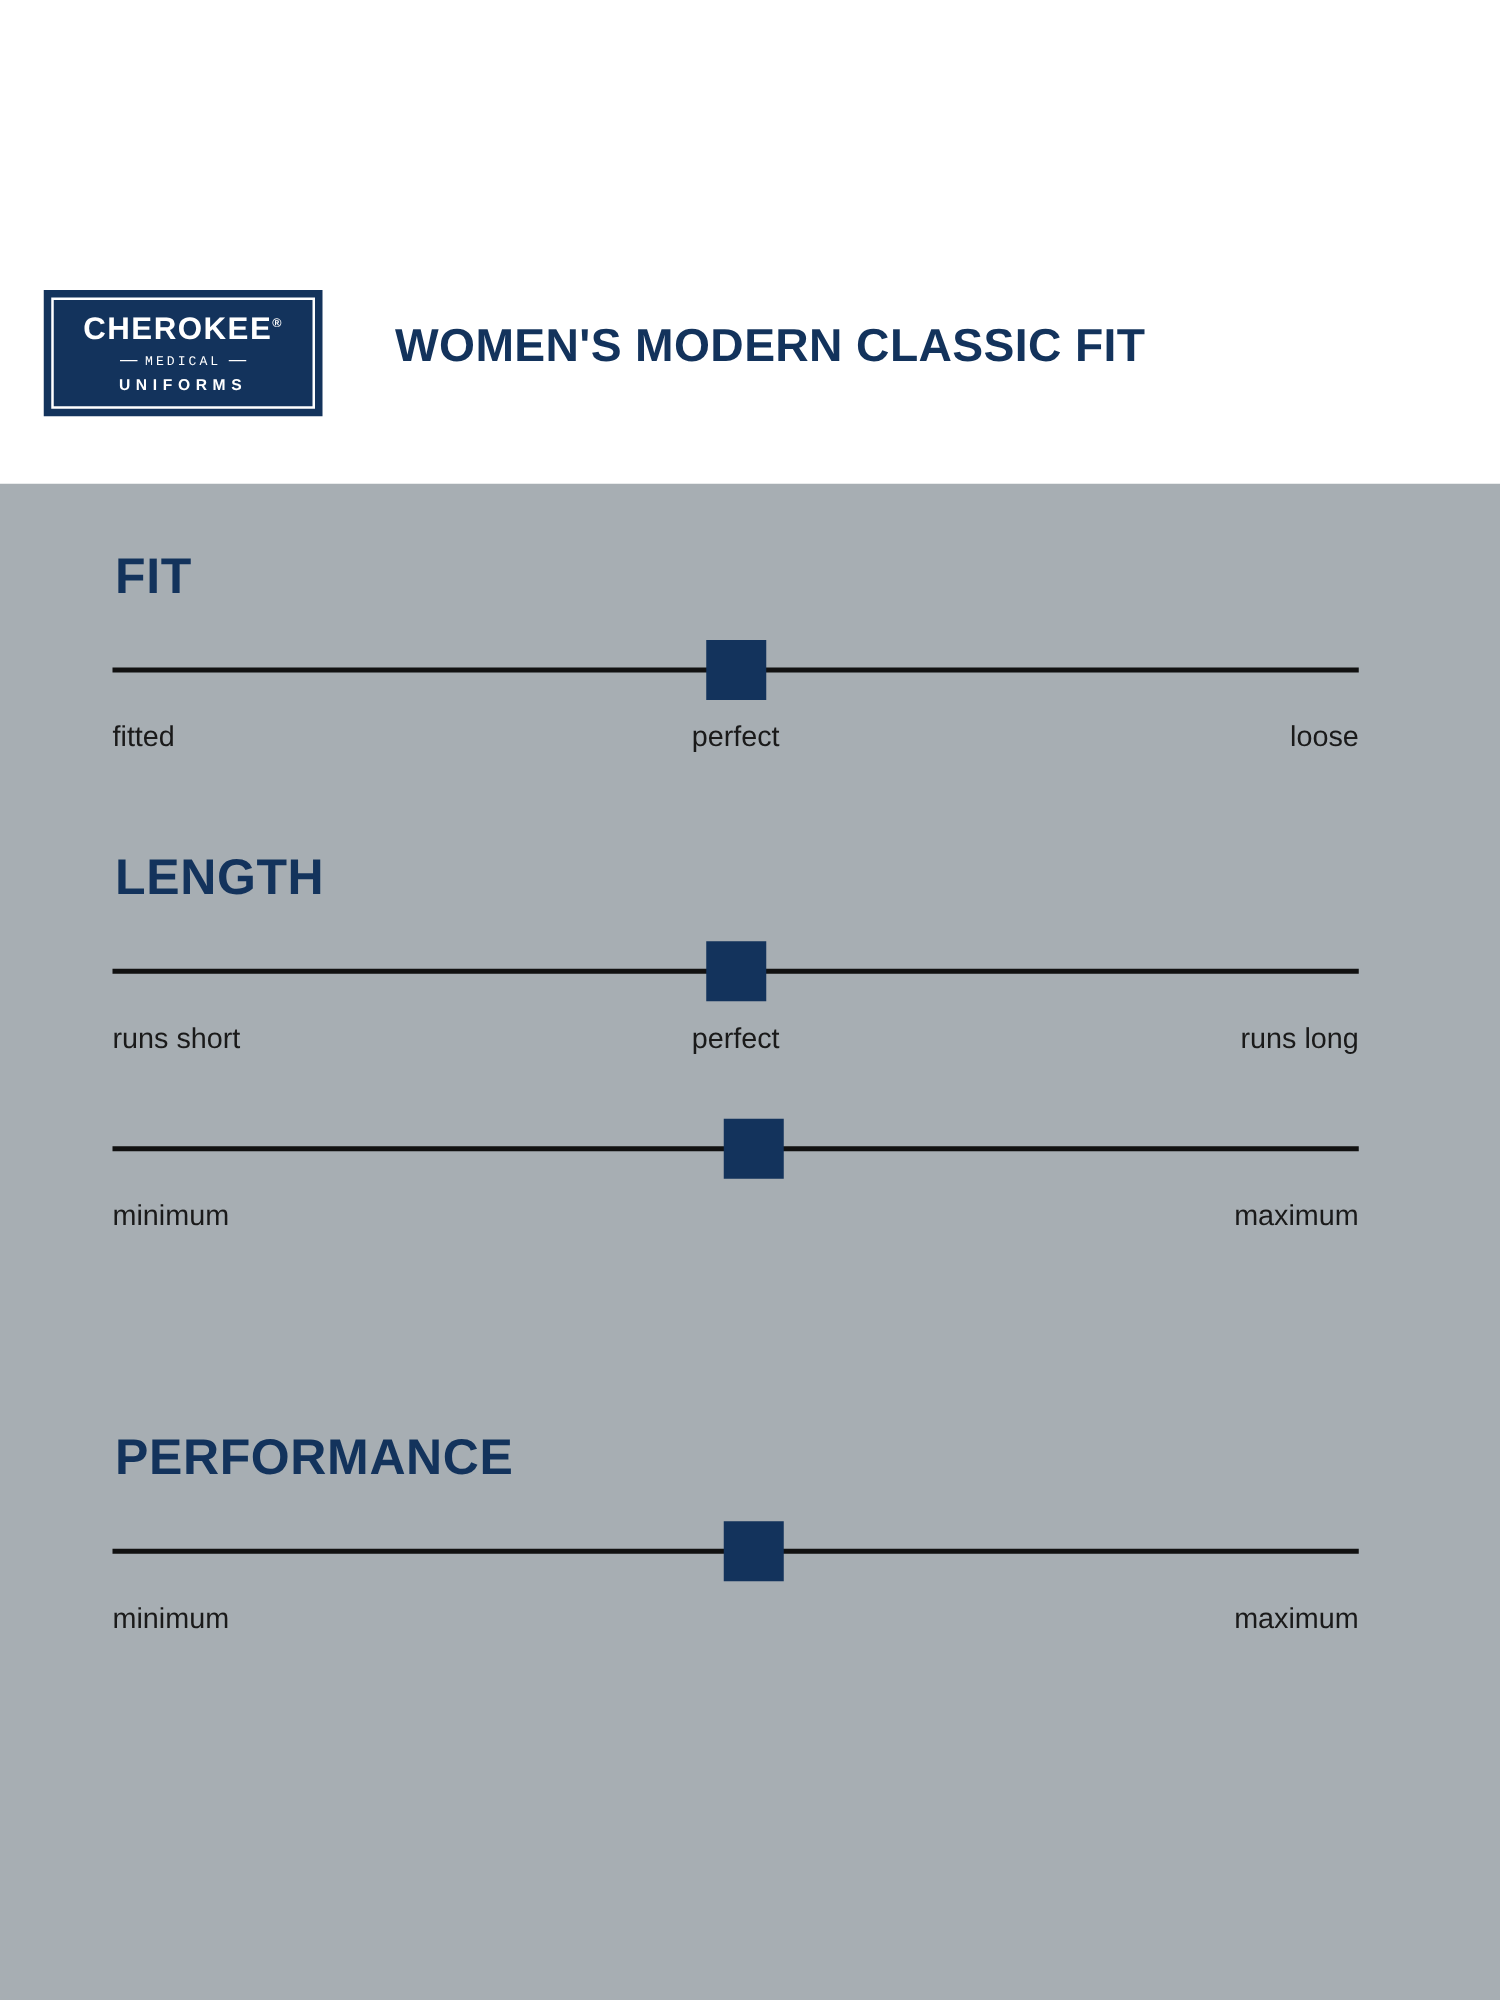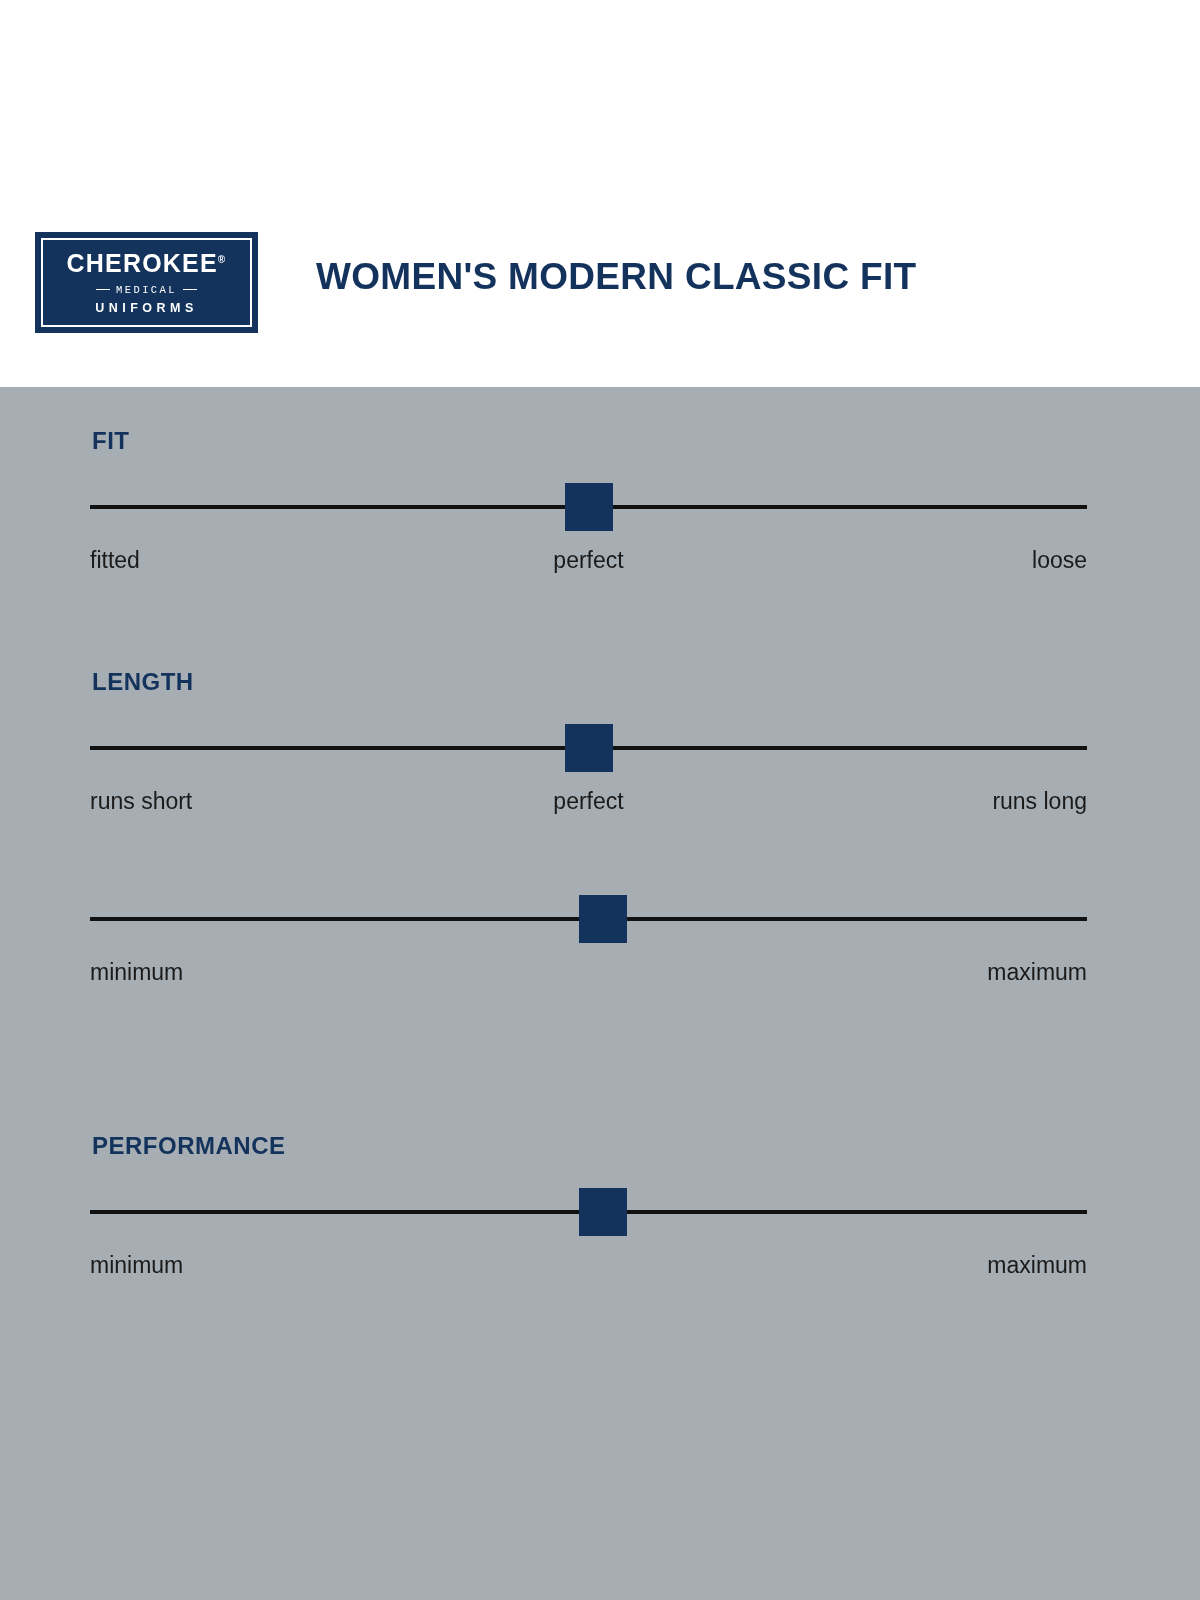--- a/index.html
+++ b/index.html
@@ -114,24 +114,24 @@
     height: 1213px;
     background: #a7aeb3;
   }
   .scale {
     position: absolute;
     left: 90px;
     width: 997px;
   }
   .scale-title {
     color: #13335c;
-    font-size: 24px;
+    font-size: 40px;
     font-weight: bold;
     letter-spacing: 0.5px;
-    margin: 0 0 28px 2px;
+    margin: 12px 0 28px 2px;
   }
   .track-wrap {
     position: relative;
     height: 48px;
   }
   .track {
     position: absolute;
     left: 0;
     top: 22px;
     width: 997px;

